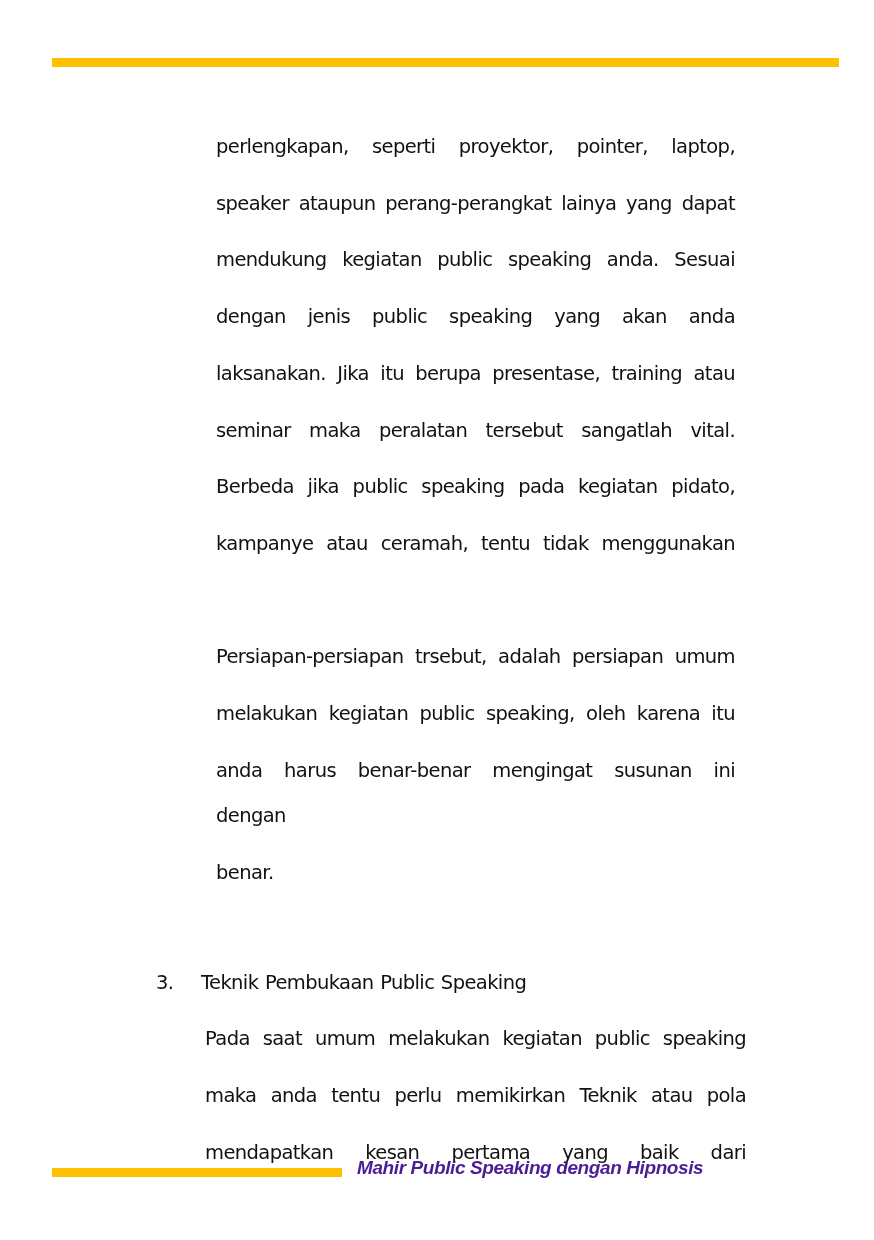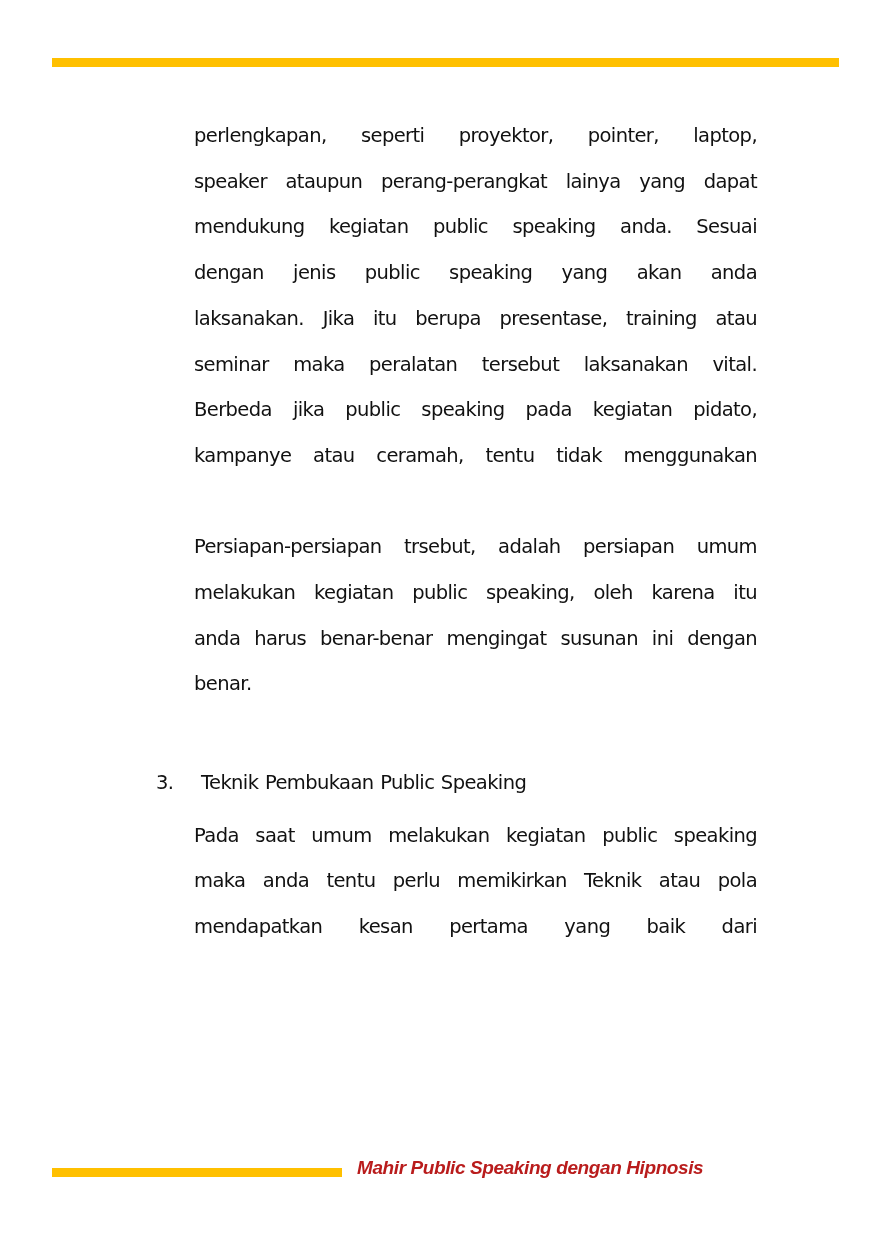--- a/index.html
+++ b/index.html
@@ -29,21 +29,21 @@
       top: 113px;
       width: 563px;
       font-family: "DejaVu Sans", sans-serif;
       font-size: 19.5px;
       letter-spacing: -0.6px;
       word-spacing: 1px;
       line-height: 45.7px;
       text-align: justify;
     }
     .para {
-      margin: 0;
+      margin: 11px;
     }
     .para.last-justified {
       text-align-last: justify;
     }
     .gap {
       height: 45.7px;
     }
     .list-item {
       position: relative;
     }
@@ -66,38 +66,38 @@
     }
     .footer-title {
       position: absolute;
       left: 357px;
       top: 1157px;
       font-family: "Liberation Sans", sans-serif;
       font-style: italic;
       font-weight: bold;
       font-size: 19px;
       letter-spacing: -0.4px;
-      color: #b91c1c;
+      color: #4c1d95;
       white-space: nowrap;
     }
   </style>
 </head>
 <body>
 
 <div class="top-rule"></div>
 
 <div class="content">
 
   <div class="para">
     <div class="para last-justified">perlengkapan, seperti proyektor, pointer, laptop,</div>
     <div class="para last-justified">speaker ataupun perang-perangkat lainya yang dapat</div>
     <div class="para last-justified">mendukung kegiatan public speaking anda. Sesuai</div>
     <div class="para last-justified">dengan jenis public speaking yang akan anda</div>
     <div class="para last-justified">laksanakan. Jika itu berupa presentase, training atau</div>
-    <div class="para last-justified">seminar maka peralatan tersebut laksanakan vital.</div>
+    <div class="para last-justified">seminar maka peralatan tersebut sangatlah vital.</div>
     <div class="para last-justified">Berbeda jika public speaking pada kegiatan pidato,</div>
     <div class="para last-justified">kampanye atau ceramah, tentu tidak menggunakan</div>
   </div>
 
   <div class="gap"></div>
 
   <div class="para">
     <div class="para last-justified">Persiapan-persiapan trsebut, adalah persiapan umum</div>
     <div class="para last-justified">melakukan kegiatan public speaking, oleh karena itu</div>
     <div class="para last-justified">anda harus benar-benar mengingat susunan ini dengan</div>

